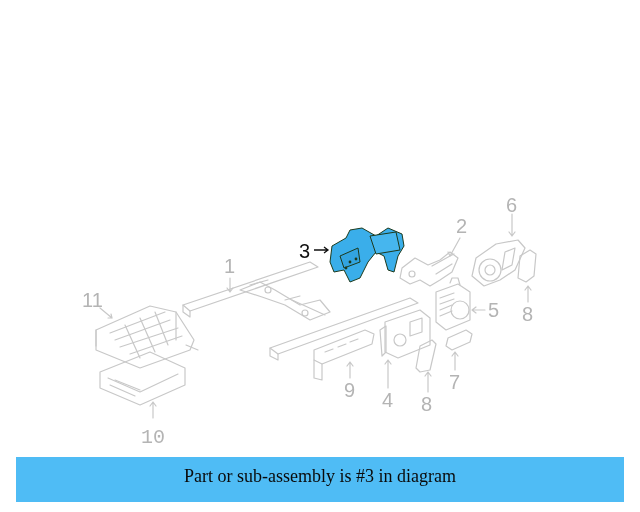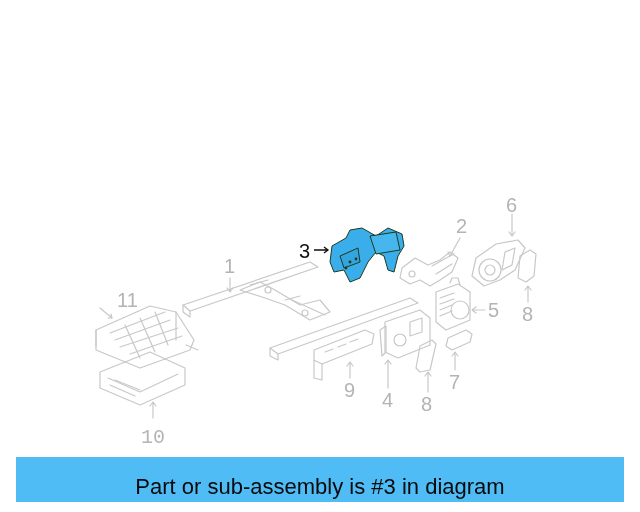--- a/index.html
+++ b/index.html
@@ -4,22 +4,22 @@
 <style>
   html, body { margin: 0; padding: 0; background: #ffffff; }
   body { width: 640px; height: 512px; position: relative; overflow: hidden;
          font-family: "Liberation Sans", sans-serif; }
   #diagram { position: absolute; left: 0; top: 0; width: 640px; height: 512px; }
   .callout { position: absolute; font-family: "Liberation Sans", sans-serif;
              font-size: 20px; color: #b4b4b4; line-height: 1; }
   .callout.active { color: #111111; }
   #banner { position: absolute; left: 16px; top: 457px; width: 608px; height: 45px;
             background: #4fbcf5; text-align: center; color: #0a0a0a;
-            font-family: Liberation Sans, sans-serif; font-size: 22px; line-height: 20px;
-            padding-top: 20px; box-sizing: border-box; }
+            font-family: Liberation Serif, serif; font-size: 18px; line-height: 20px;
+            padding-top: 9px; box-sizing: border-box; }
   #banner div { white-space: nowrap; }
 </style>
 </head>
 <body>
 
 <svg id="diagram" viewBox="0 0 640 512" xmlns="http://www.w3.org/2000/svg">
   <g fill="none" stroke="#c8c8c8" stroke-width="1.2" stroke-linejoin="round" stroke-linecap="round">
 
     <g>
       <path d="M183,305 L310,262 L318,267 L190,311 Z"></path>
@@ -121,17 +121,17 @@
 <span class="callout" style="left:456px;top:216px;">2</span>
 <span class="callout active" style="left:299px;top:241px;">3</span>
 <span class="callout" style="left:382px;top:390px;">4</span>
 <span class="callout" style="left:488px;top:300px;">5</span>
 <span class="callout" style="left:506px;top:195px;">6</span>
 <span class="callout" style="left:449px;top:372px;">7</span>
 <span class="callout" style="left:522px;top:304px;">8</span>
 <span class="callout" style="left:421px;top:394px;">8</span>
 <span class="callout" style="left:344px;top:380px;">9</span>
 <span class="callout" style="left:141px;top:428px;font-family:Liberation Mono, monospace;">10</span>
-<span class="callout" style="left:82px;top:290px;margin-left:35px;">11</span>
+<span class="callout" style="left:82px;top:290px;">11</span>
 
 <div id="banner">
   <div>Part or sub-assembly is #3 in diagram</div>
 </div>
 
 </body></html>

